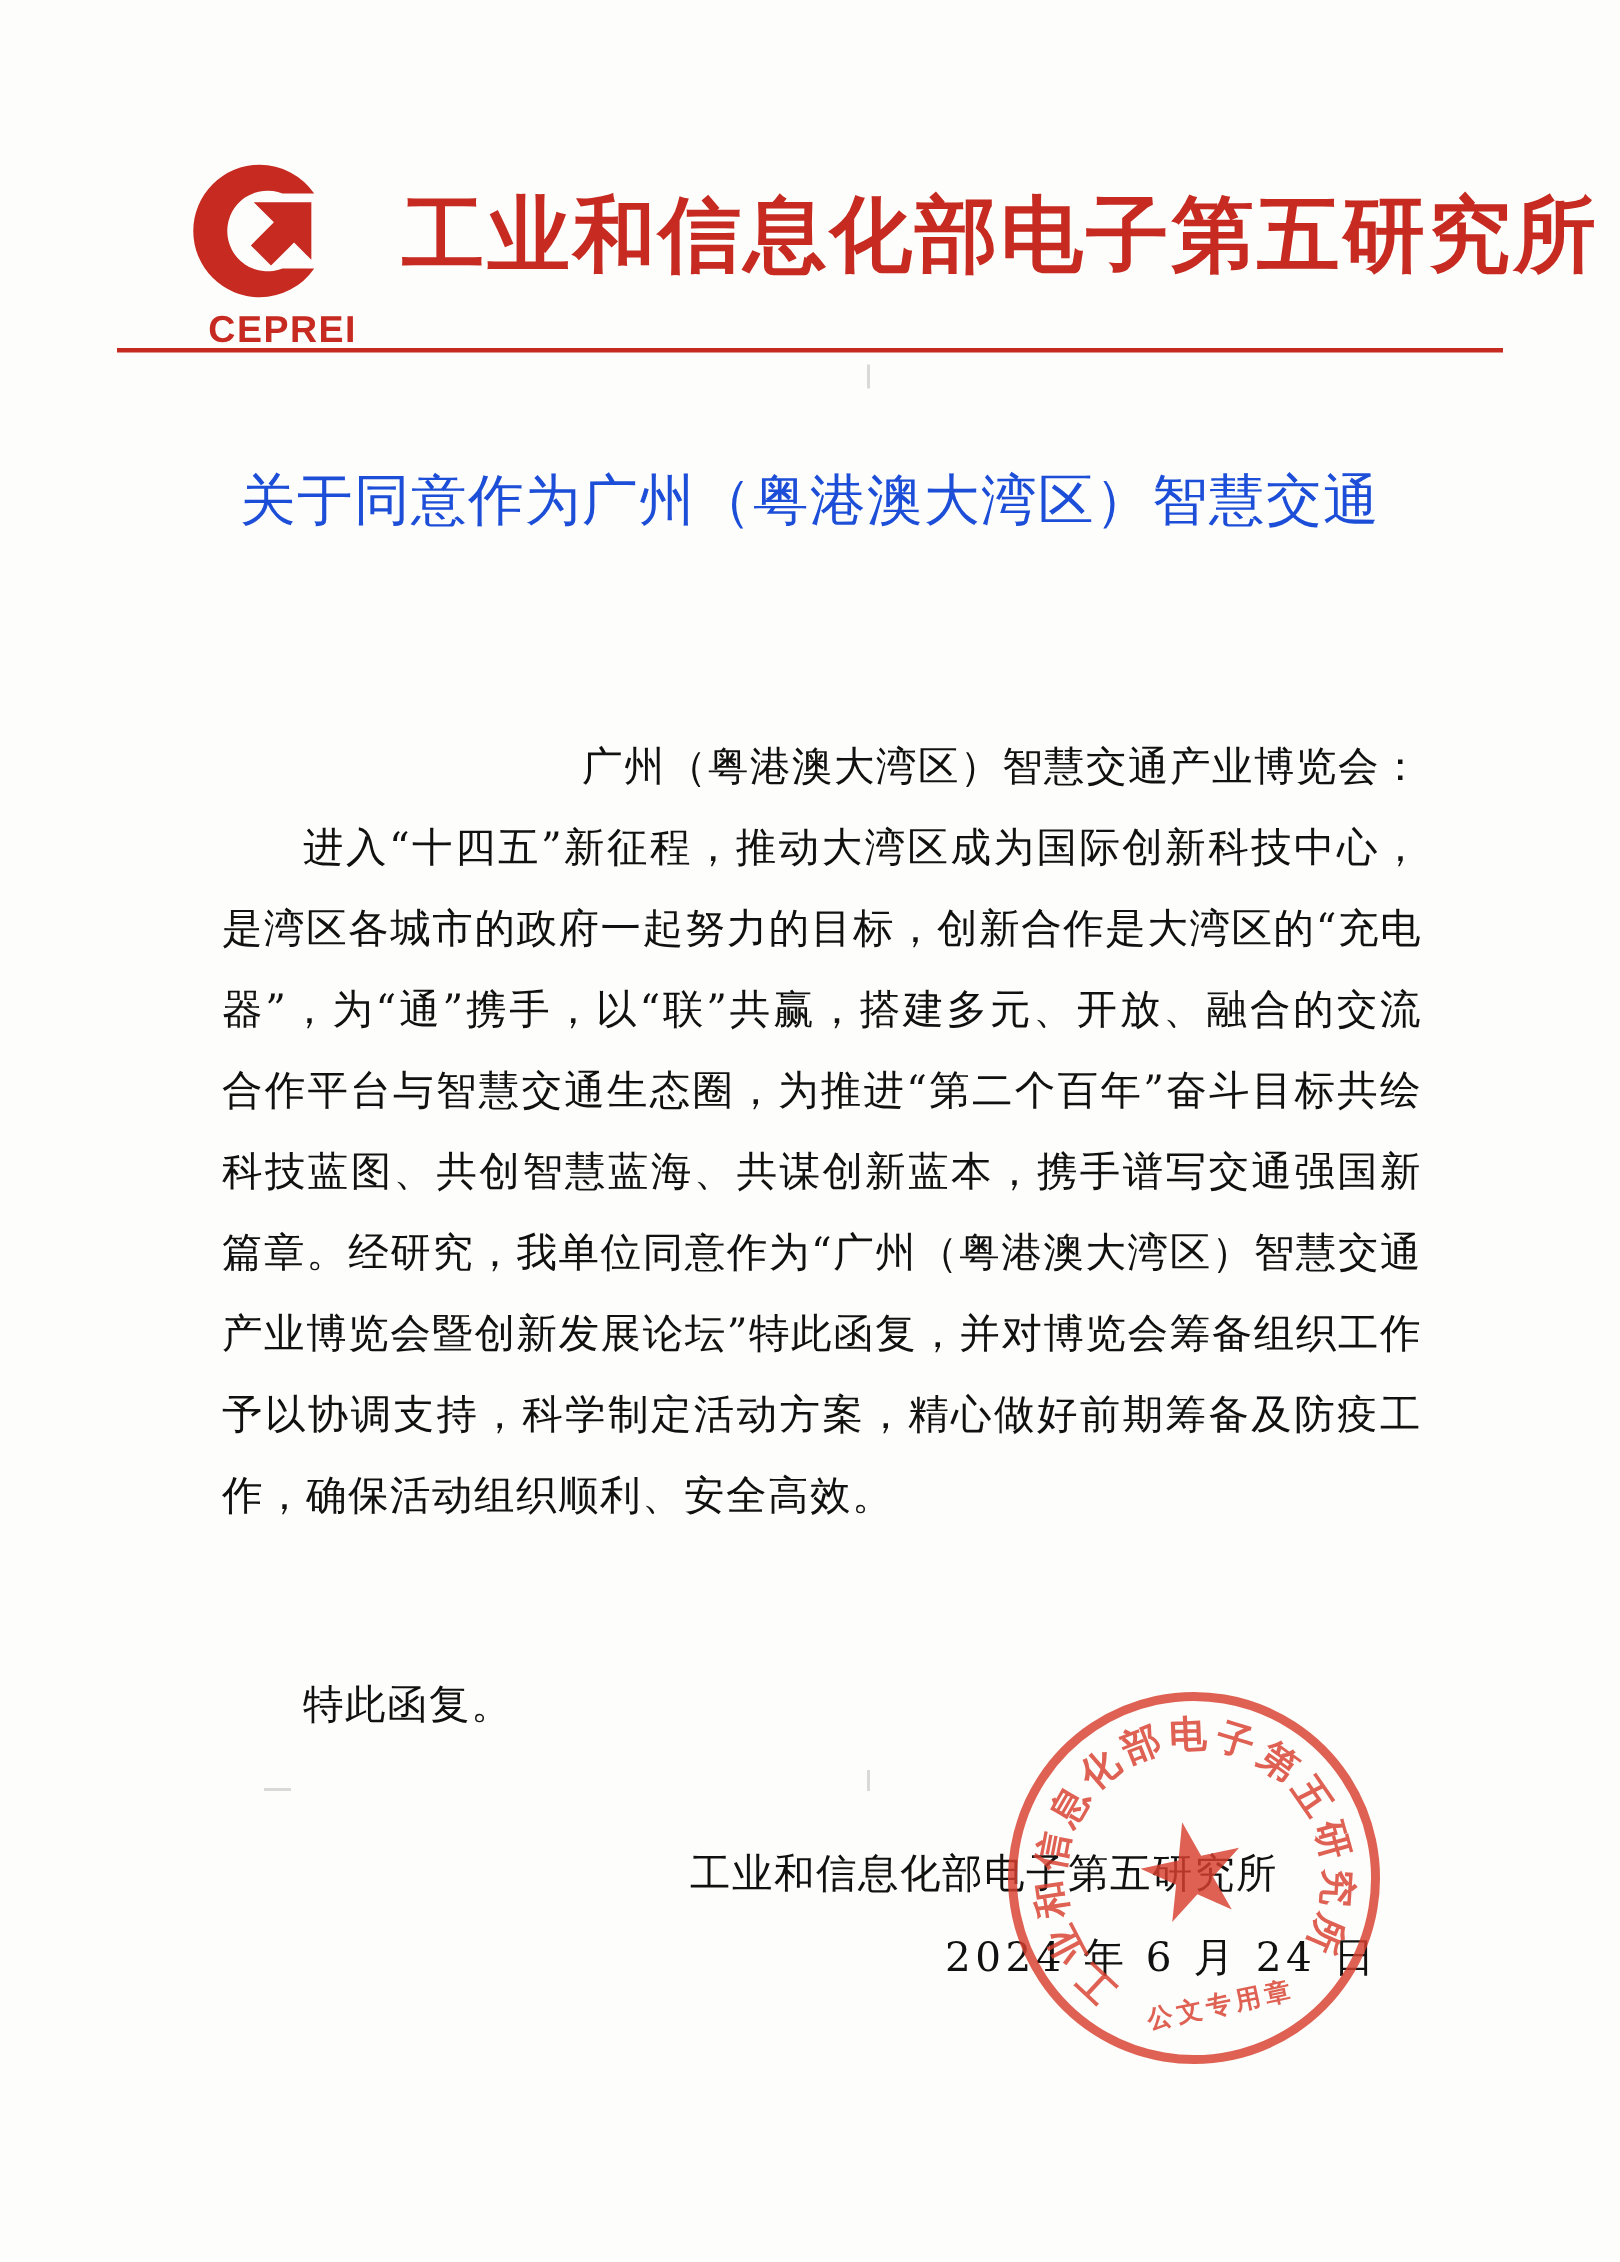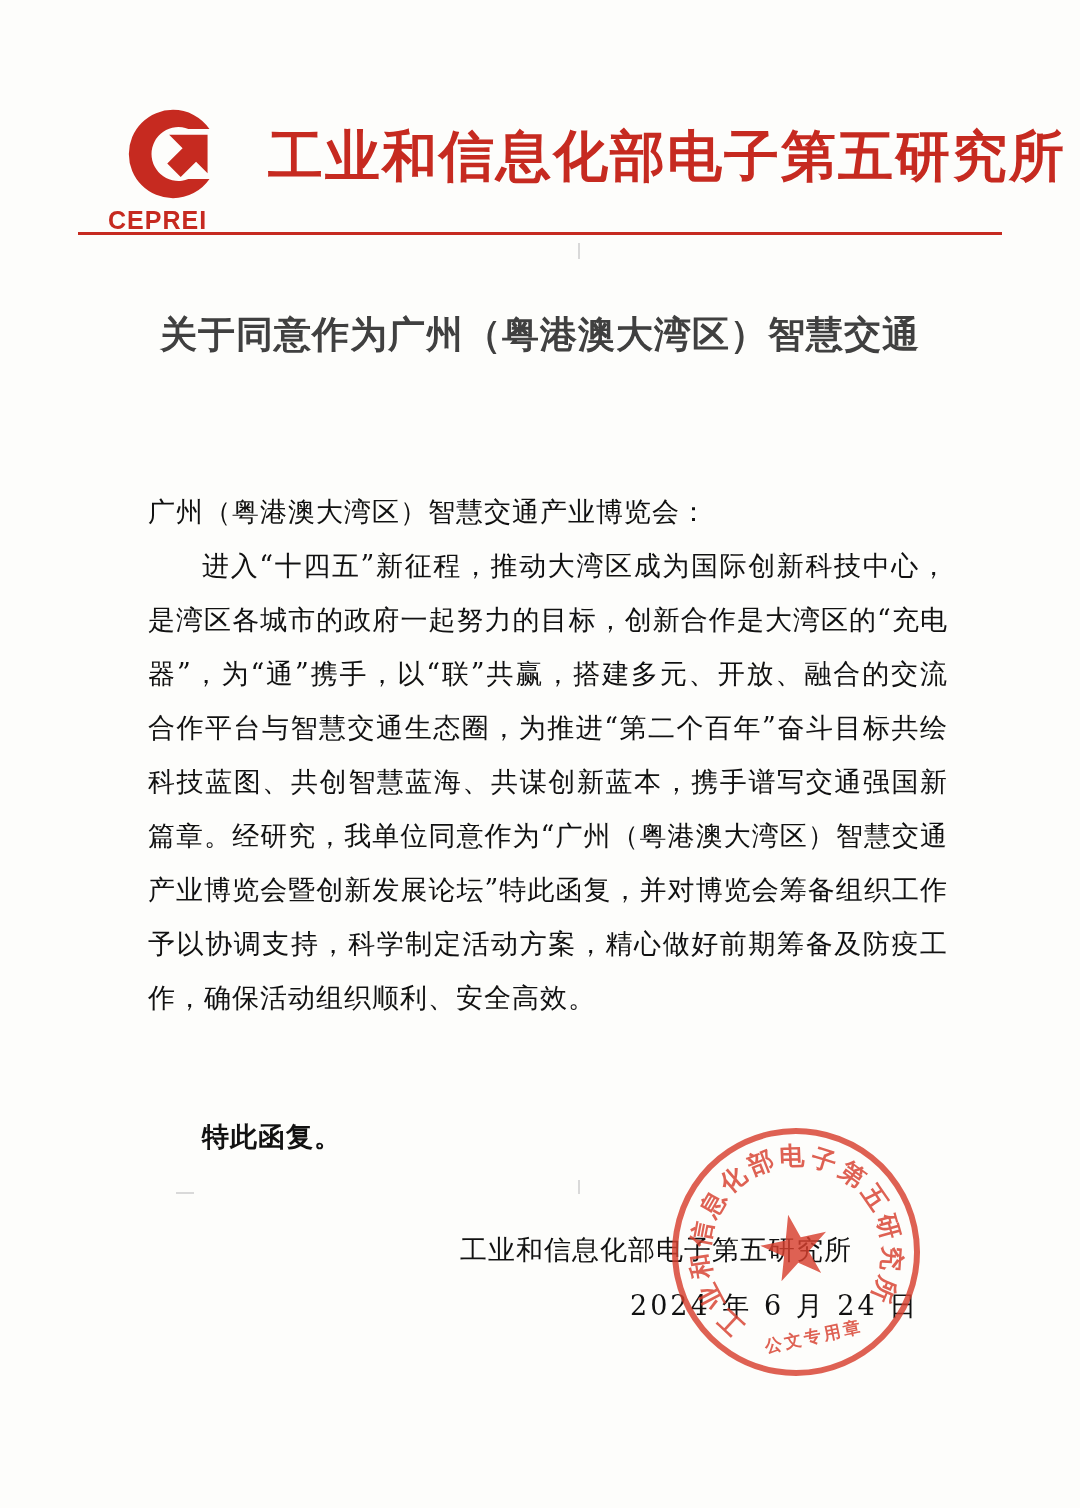--- a/index.html
+++ b/index.html
@@ -28,21 +28,21 @@
     left: 78px;
     right: 78px;
     height: 130px;
   }
 
   .logo-block {
     position: absolute;
     left: 30px;
     top: 6px;
     width: 130px;
-    text-align: left;
+    text-align: right;
   }
 
   .logo-mark {
     width: 96px;
     height: 96px;
     margin: 0 auto;
     position: relative;
   }
 
   .logo-name {
@@ -76,60 +76,60 @@
   }
 
   
   .doc-title {
     position: absolute;
     top: 305px;
     left: 120px;
     width: 840px;
     text-align: center;
     font-family: "DejaVu Serif", "Liberation Serif", serif;
-    font-weight: bold;
+    font-weight: normal;
     font-size: 37px;
     line-height: 58px;
-    color: #404040;
+    color: #1d4ed8;
     letter-spacing: 1px;
   }
 
   
   .body-wrap {
     position: absolute;
     top: 485px;
     left: 148px;
     width: 800px;
     font-size: 27px;
     line-height: 54px;
     color: #111111;
     letter-spacing: 1px;
   }
 
   .salutation {
     margin: 0 0 0 0;
+    text-align: right;
   }
 
   .para {
     margin: 0;
     text-indent: 2em;
     text-align: justify;
   }
 
   .closing {
     position: absolute;
     top: 1110px;
     left: 148px;
     width: 800px;
     font-size: 27px;
     line-height: 54px;
     color: #111111;
     text-indent: 2em;
     letter-spacing: 1px;
-    font-weight: bold;
   }
 
   
   .signature {
     position: absolute;
     top: 1222px;
     left: 460px;
     width: 500px;
     text-align: left;
     font-size: 27px;

